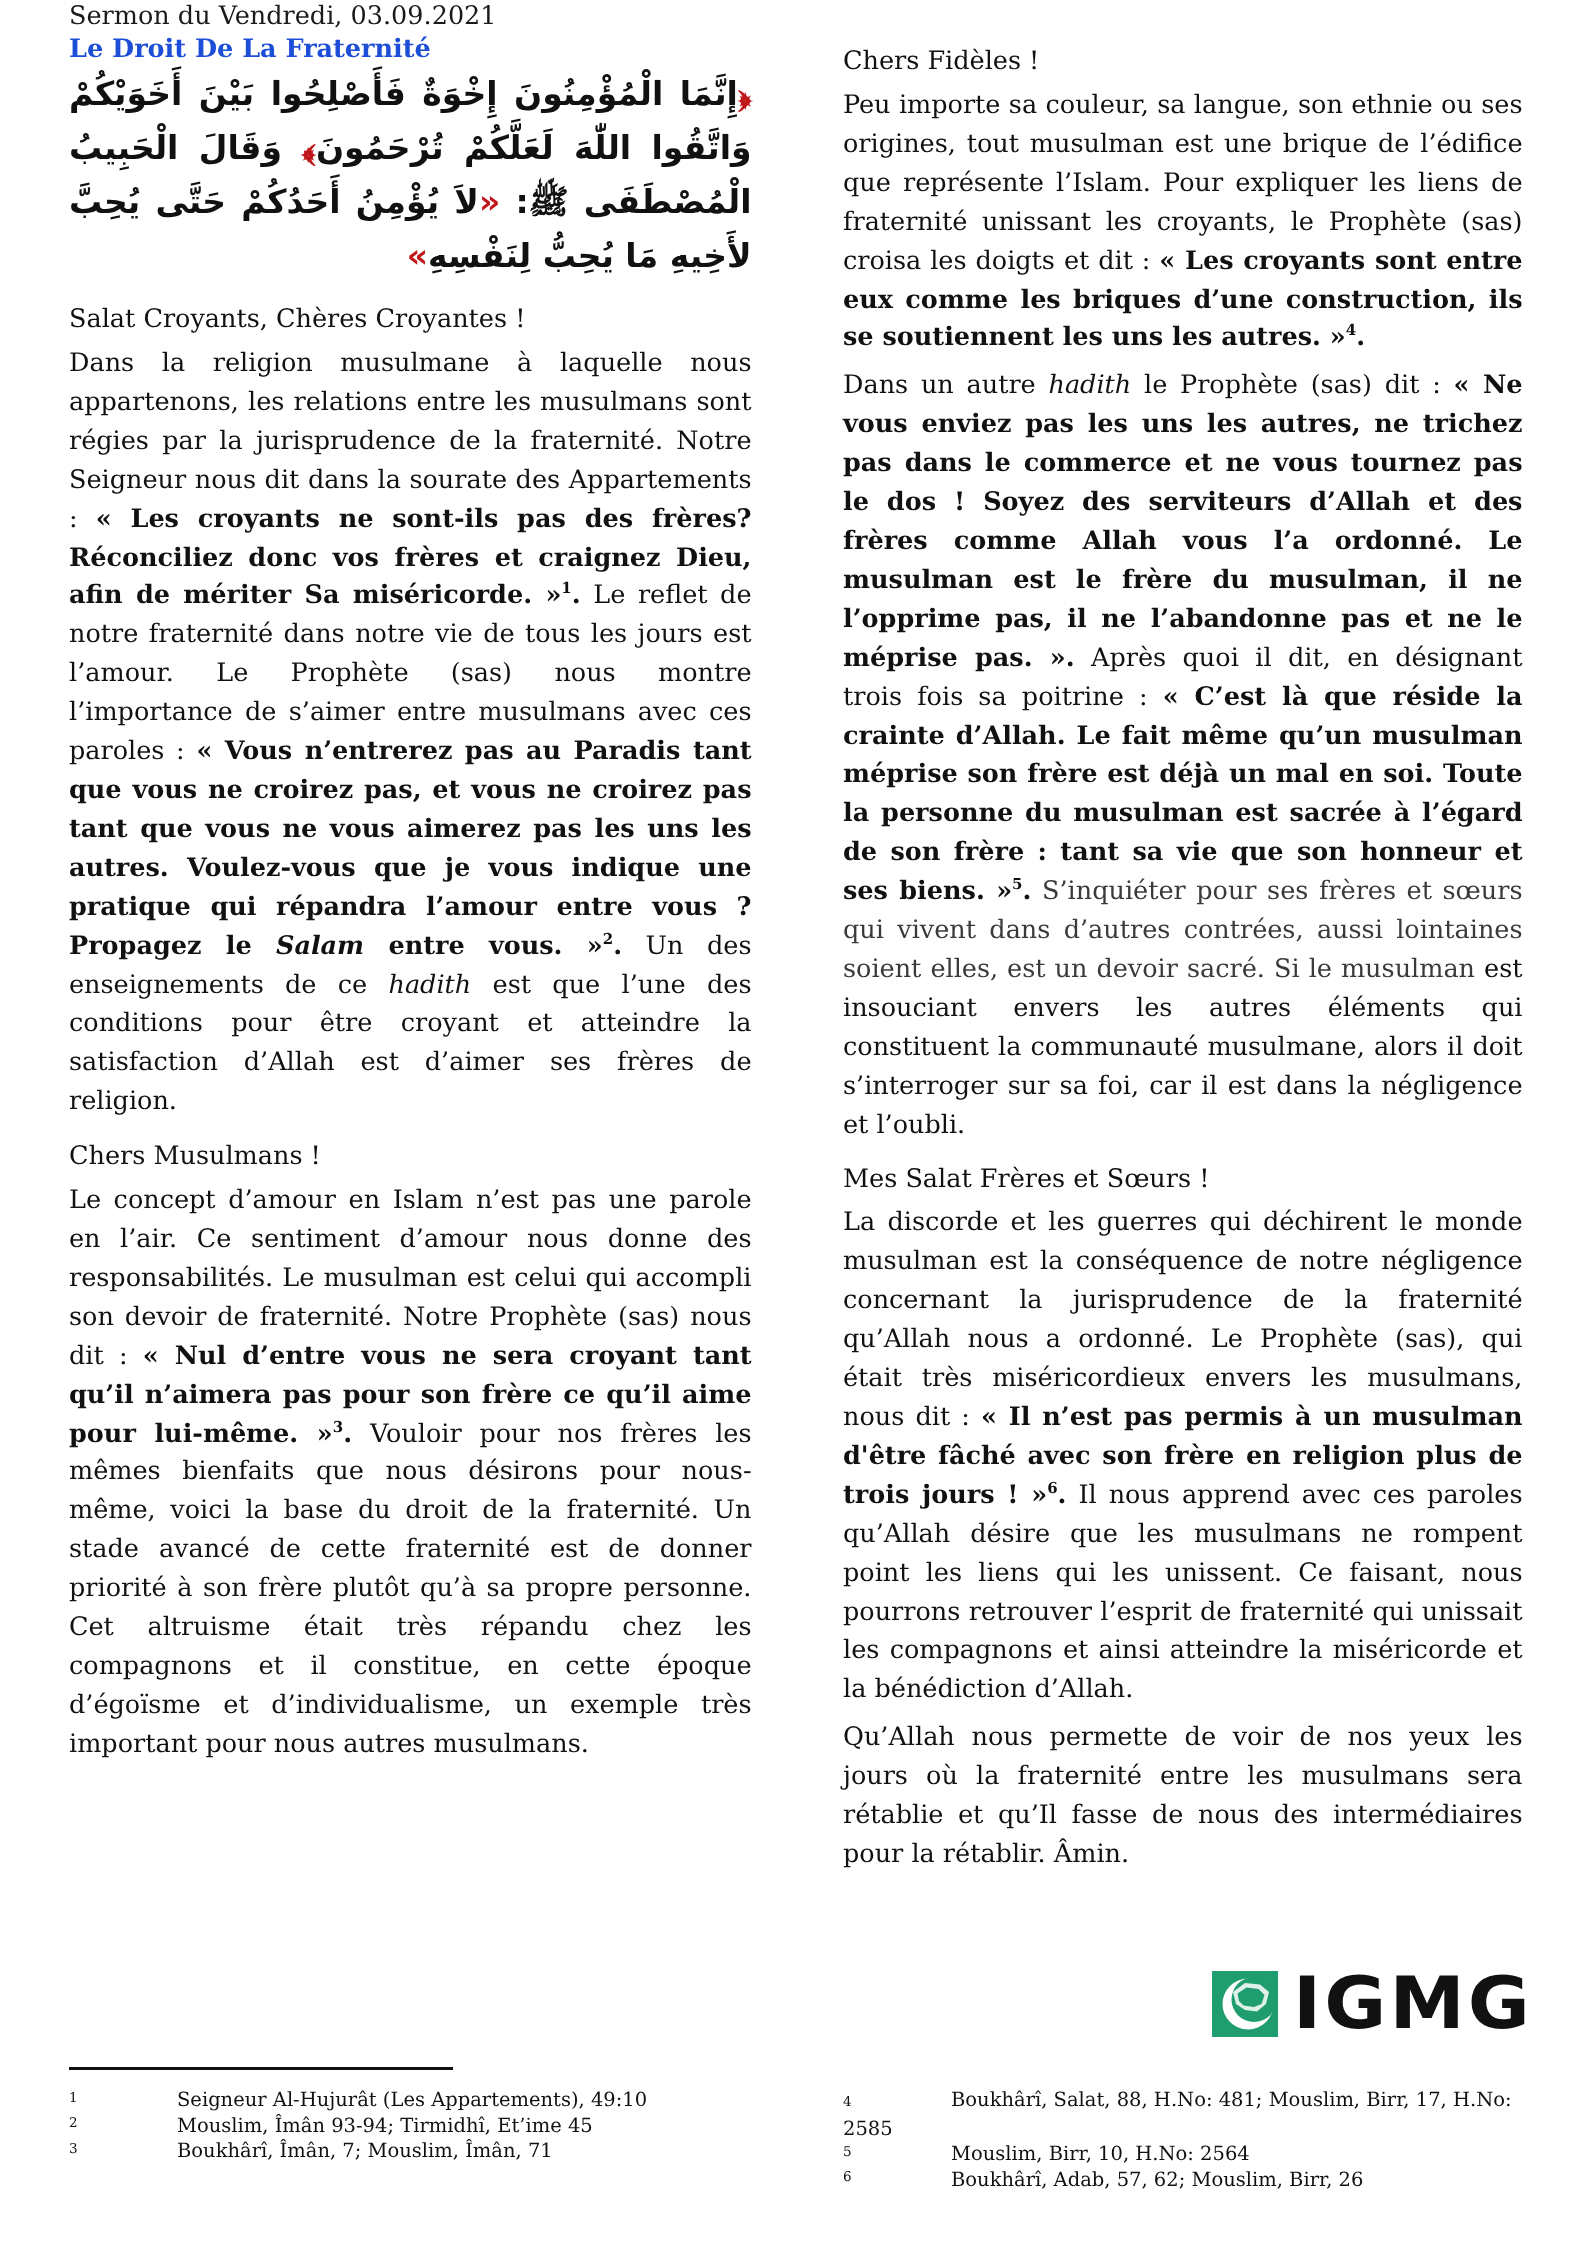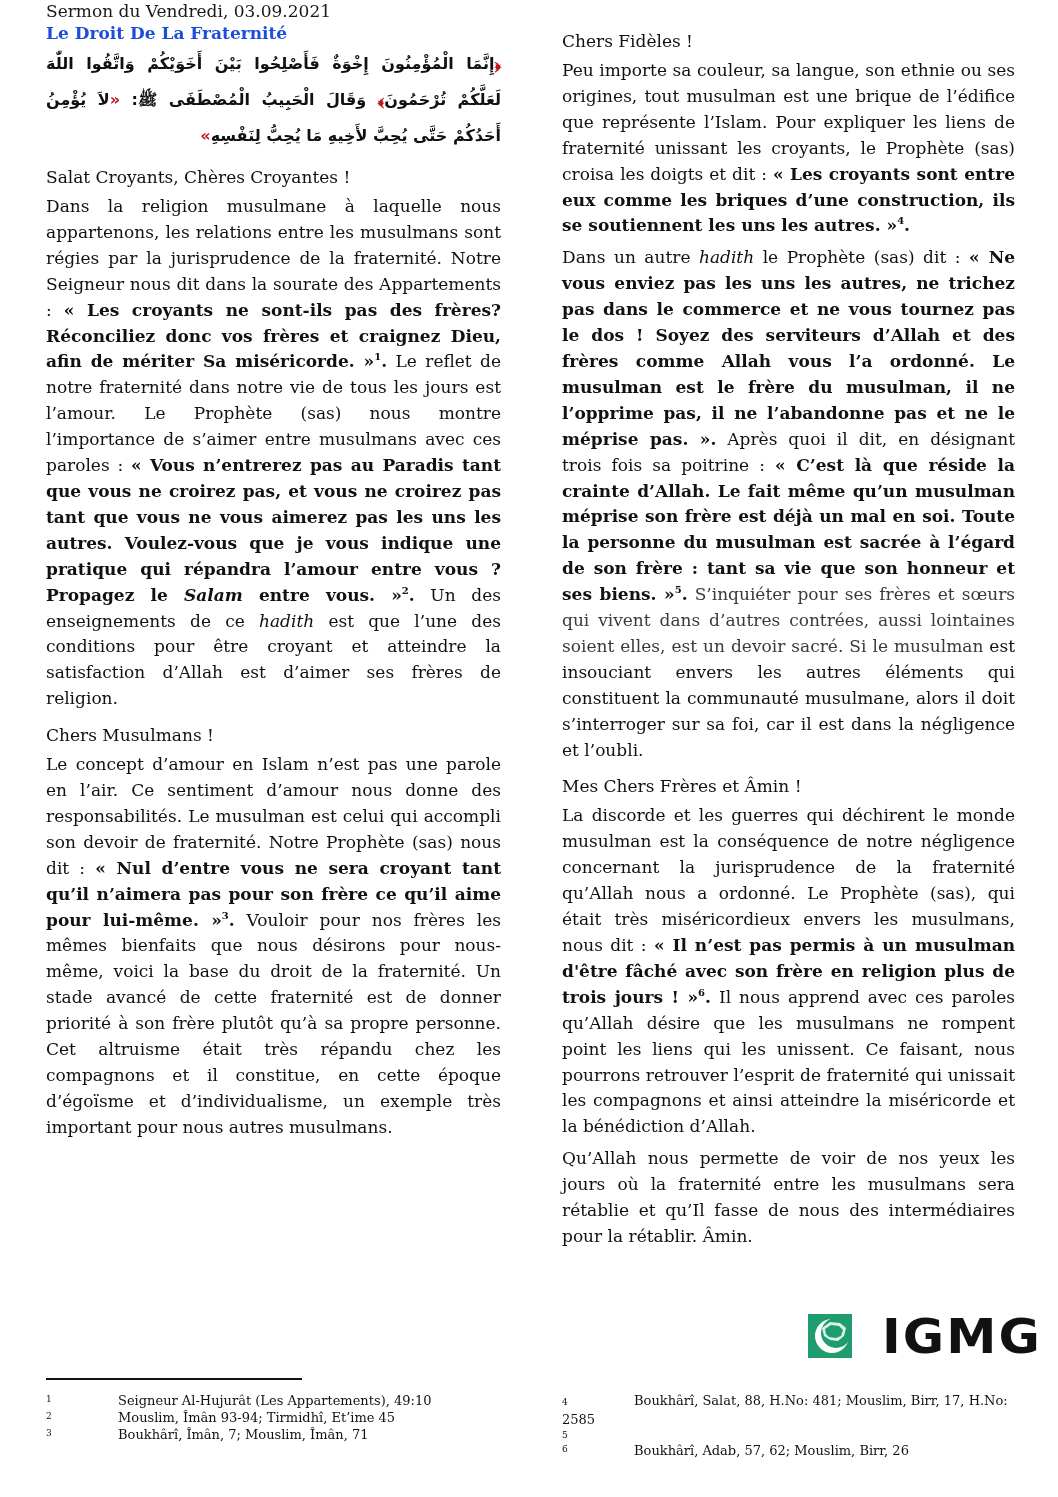--- a/index.html
+++ b/index.html
@@ -17,21 +17,21 @@
     .doc-meta {
       font-size: 17px; line-height: 22px; margin-top: 0; color: #1a1a1a;
       font-family: "DejaVu Serif", serif;
     }
     .doc-title {
       font-size: 17px; line-height: 22px; font-weight: bold; color: #1d4ed8;
     }
     .arabic {
       direction: rtl; text-align: justify; text-align-last: right;
       font-family: "DejaVu Sans", sans-serif; font-weight: bold;
-      font-size: 16px; line-height: 36px; color: #111; margin-top: 2px;
+      font-size: 22px; line-height: 36px; color: #111; margin-top: 2px;
     }
     .arabic .orn { color: #c0171b; font-weight: bold; }
 
     .heading {
       font-weight: normal; font-size: 17px; line-height: 22px;
       margin: 12px 0 6px 0; color: #111;
     }
     .para {
       font-size: 17px; line-height: 25.9px; text-align: justify;
       margin: 0 0 6px 0; hyphens: none;
@@ -55,21 +55,21 @@
     #fn-right { left: 562px; top: 1392px; width: 460px; }
     .fn { display: flex; }
     .fn .num { width: 72px; font-size: 9px; vertical-align: top; line-height: 14px; flex: none; }
     .fn .txt { flex: 1; }
     .fn-wrap { text-indent: 0; }
     .fn-wrap .num { display: inline-block; width: 72px; font-size: 9px; }
 
     
     .logo {
       position: absolute; left: 808px; top: 1313px; width: 210px; height: 45px;
-      display: flex; align-items: center; gap: 20px;
+      display: flex; align-items: center;
     }
     .logo-mark {
       width: 44px; height: 44px; background: #1f9d6f; position: relative; flex: none;
       overflow: hidden;
     }
     .logo-text {
       margin-left: 10px; font-family: "DejaVu Sans", sans-serif; font-weight: bold;
       font-size: 48px; letter-spacing: 2px; line-height: 44px; color: #111;
       transform: scaleX(1.05); transform-origin: left center;
     }
@@ -90,21 +90,21 @@
 
   <div class="heading">Chers Musulmans !</div>
   <p class="para"><span>Le concept d’amour en Islam n’est pas une parole en l’air. Ce sentiment d’amour nous donne des responsabilités. Le musulman est celui qui accompli son devoir de fraternité. Notre Prophète (sas) nous dit : </span><b>« Nul d’entre vous ne sera croyant tant qu’il n’aimera pas pour son frère ce qu’il aime pour lui-même. »</b><b><sup>3</sup></b><b>.</b><span> Vouloir pour nos frères les mêmes bienfaits que nous désirons pour nous-même, voici la base du droit de la fraternité. Un stade avancé de cette fraternité est de donner priorité à son frère plutôt qu’à sa propre personne. Cet altruisme était très répandu chez les compagnons et il constitue, en cette époque d’égoïsme et d’individualisme, un exemple très important pour nous autres musulmans.</span></p>
 </div>
 
 <div class="col" id="col-right">
   <div class="heading">Chers Fidèles !</div>
   <p class="para"><span>Peu importe sa couleur, sa langue, son ethnie ou ses origines, tout musulman est une brique de l’édifice que représente l’Islam. Pour expliquer les liens de fraternité unissant les croyants, le Prophète (sas) croisa les doigts  et dit : </span><b>« Les croyants sont entre eux comme les briques d’une construction, ils se soutiennent les uns les autres. »</b><b><sup>4</sup></b><b>.</b></p>
   <p class="para"><span>Dans un autre </span><i>hadith</i><span> le Prophète (sas) dit : </span><b>« Ne vous enviez pas les uns les autres, ne trichez pas dans le commerce et ne vous tournez pas le dos ! Soyez des serviteurs d’Allah et des frères comme Allah vous l’a ordonné. Le musulman est le frère du musulman, il ne l’opprime pas, il ne l’abandonne pas et ne le méprise pas. »</b><b>.</b><span> Après quoi il dit, en désignant trois fois sa poitrine : </span><b>« C’est là que réside la crainte d’Allah. Le fait même qu’un musulman méprise son frère est déjà un mal en soi. Toute la personne du musulman est sacrée à l’égard de son frère : tant sa vie que son honneur et ses biens. »</b><b><sup>5</sup></b><b>.</b><span class="gray"> S’inquiéter pour ses frères et sœurs qui vivent dans d’autres contrées, aussi lointaines soient elles, est un devoir sacré. Si le musulman</span><span> est insouciant envers les autres éléments qui constituent la communauté musulmane, alors il doit s’interroger sur sa foi, car il est dans la négligence et l’oubli.</span></p>
 
-  <div class="heading">Mes Chers Frères et Âmin !</div>
+  <div class="heading">Mes Salat Frères et Sœurs !</div>
   <p class="para"><span>La discorde et les guerres qui déchirent le monde musulman est la conséquence de notre négligence concernant la jurisprudence de la fraternité qu’Allah nous a ordonné. Le Prophète (sas), qui était très miséricordieux envers les musulmans, nous dit : </span><b>« Il n’est pas permis à un musulman d'être fâché avec son frère en religion plus de trois jours ! »</b><b><sup>6</sup></b><b>.</b><span> Il nous apprend avec ces paroles qu’Allah désire que les musulmans ne rompent point les liens qui les unissent. Ce faisant, nous pourrons retrouver l’esprit de fraternité qui unissait les compagnons et ainsi atteindre la miséricorde et la bénédiction d’Allah.</span></p>
   <p class="para"><span>Qu’Allah nous permette de voir de nos yeux les jours où la fraternité entre les musulmans sera rétablie et qu’Il fasse de nous des intermédiaires pour la rétablir. Âmin.</span></p>
 </div>
 
 <div class="logo">
   <div class="logo-mark">
     <svg width="44" height="44" viewBox="0 0 44 44">
       <rect width="44" height="44" fill="#1f9d6f"></rect>
       <circle cx="24" cy="22" r="17" fill="#ffffff"></circle>
       <circle cx="28" cy="19" r="15" fill="#1f9d6f"></circle>
@@ -127,18 +127,19 @@
     </div>
   <div class="fn">
       <span class="num">3</span>
       <span class="txt">Boukhârî, Îmân, 7; Mouslim, Îmân, 71</span>
     </div>
 </div>
 <div class="footnotes" id="fn-right">
   <div class="fn-wrap"><span class="num">4</span><span>Boukhârî, Salat, 88, H.No: 481; Mouslim, Birr, 17, H.No: 2585</span></div>
   <div class="fn">
       <span class="num">5</span>
+      <span class="txt">Mouslim, Birr, 10, H.No: 2564</span>
     </div>
   <div class="fn">
       <span class="num">6</span>
       <span class="txt">Boukhârî, Adab, 57, 62; Mouslim, Birr, 26</span>
     </div>
 </div>
 
 </body></html>

